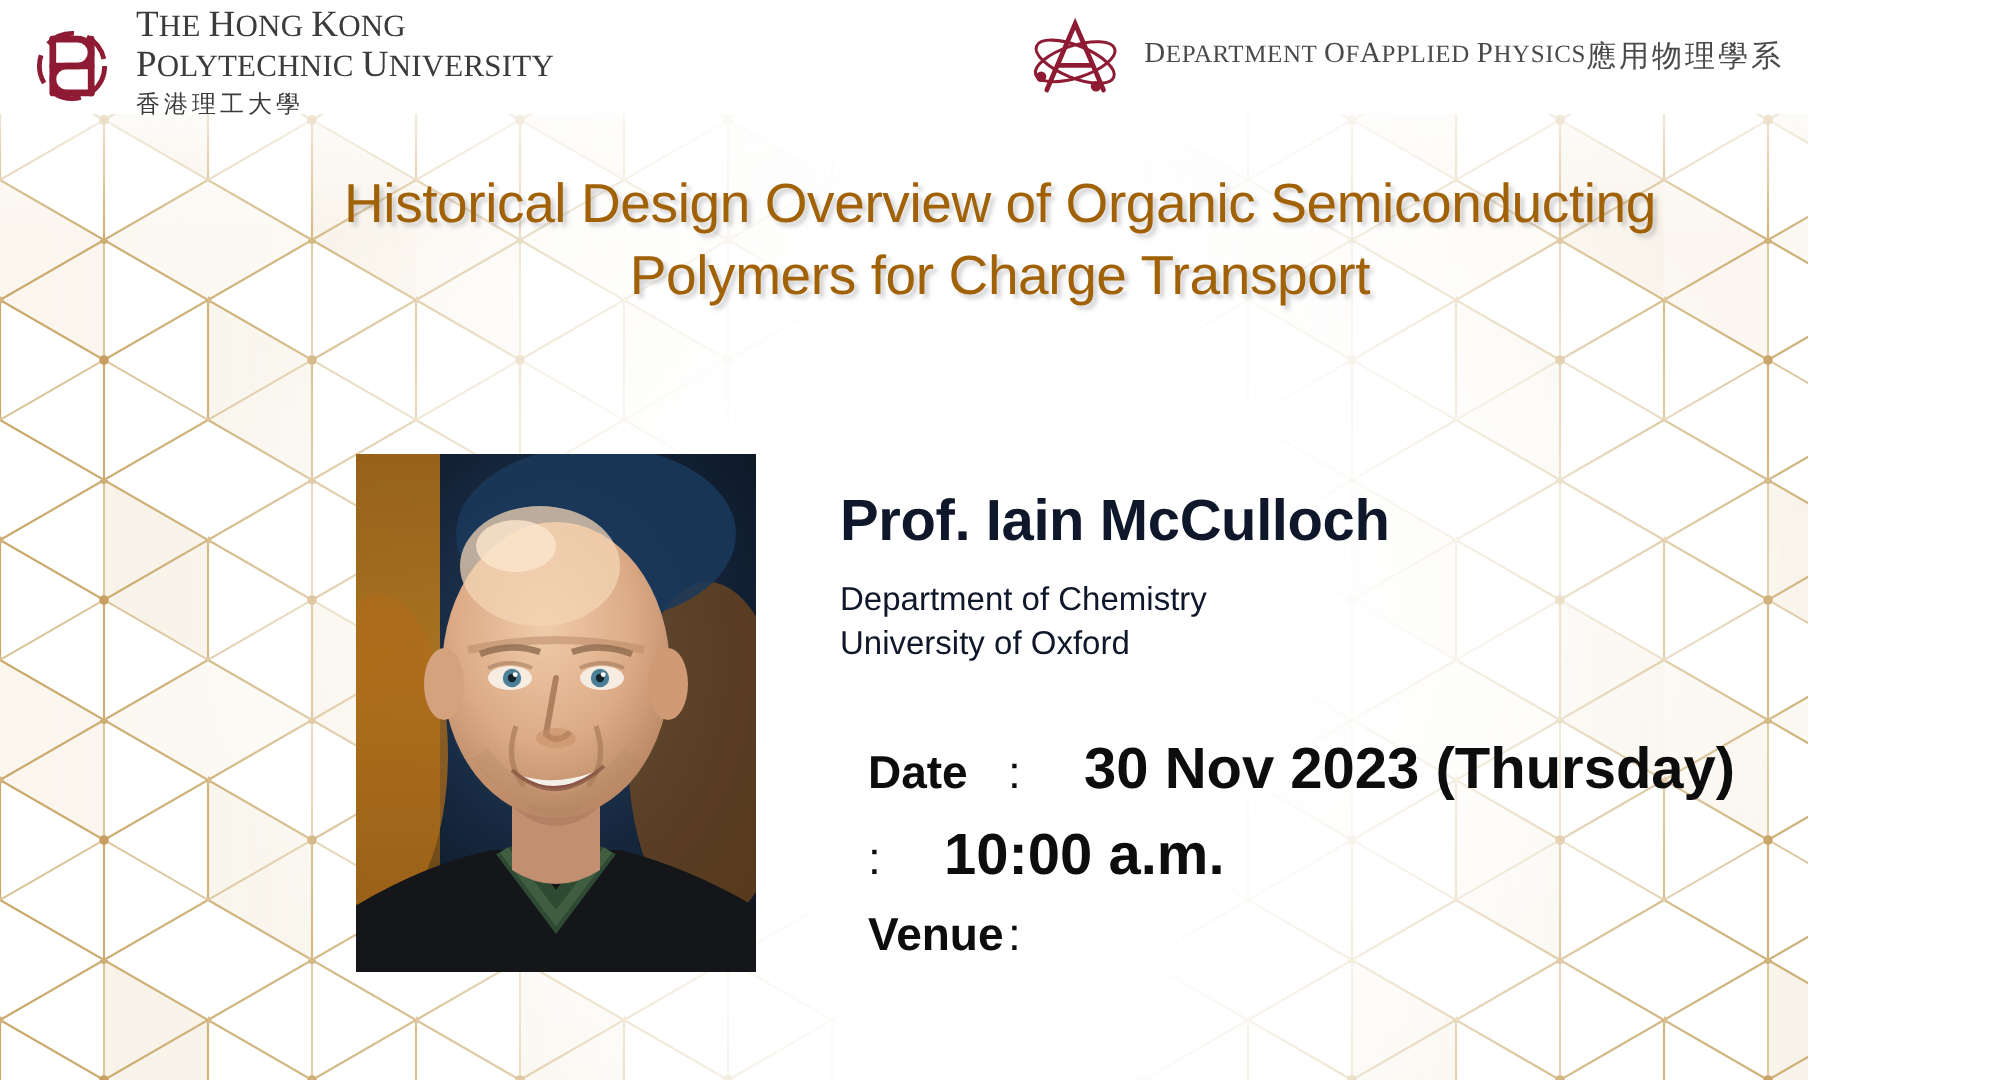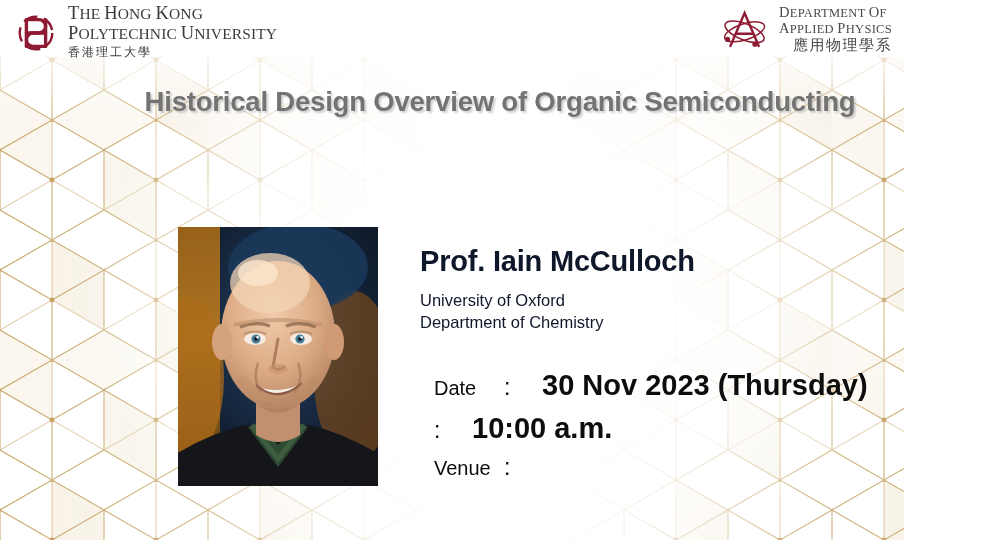--- a/index.html
+++ b/index.html
@@ -51,34 +51,34 @@
   .polyu-en .cap { font-size:18.5px; }
   .polyu-zh {
     font-size:12px; color:#3b3b3b; margin-top:1px; letter-spacing:2px;
     font-family:"DejaVu Sans", sans-serif;
   }
 
   .logo-right {
     position:absolute; top:4px; right:12px; display:flex; align-items:center; gap:7px; z-index:6;
   }
   .ap-mark { width:52px; height:48px; flex:0 0 52px; }
-  .ap-words { display:flex; flex-direction:column; line-height:1.12; }
+  .ap-words { display:flex; flex-direction:row; line-height:1.12; }
   .ap-en {
     font-family:"Liberation Serif", serif;
     font-size:12.5px; color:#4a4a4a; letter-spacing:.3px; white-space:nowrap;
   }
   .ap-en .cap { font-size:14.5px; }
   .ap-zh { font-size:15px; color:#4a4a4a; letter-spacing:1.5px; font-family:"DejaVu Sans", sans-serif; margin-top:1px;text-align:right; }
 
   
   .title {
     position:absolute; top:84px; left:50px; width:900px;
     text-align:center; z-index:4;
-    color:#737373;
-    font-size:27.5px; font-weight:bold; line-height:1.32;
+    color:#a16207;
+    font-size:27.5px; font-weight:normal; line-height:1.32;
     letter-spacing:-0.2px;
     text-shadow:2px 2px 2px rgba(120,120,130,0.35);
   }
 
   
   .photo-frame {
     position:absolute; left:178px; top:227px; width:200px; height:259px;
     z-index:4; overflow:hidden; background:#16140f;
   }
   .photo-svg { width:200px; height:259px; display:block; }
@@ -92,21 +92,21 @@
     margin-bottom:12px;
   }
   .speaker-affil { font-size:16.5px; line-height:1.33; font-weight:normal; }
 
   
   .details {
     position:absolute; left:434px; top:364px; z-index:4; color:#0d0d0d;
   }
   .detail-row { display:flex; align-items:baseline; line-height:1.48; }
   .detail-label {
-    font-size:20px; font-weight:normal; width:70px; display:inline-block;
+    font-size:23px; font-weight:bold; width:70px; display:inline-block;
   }
   .detail-colon { font-size:23px; font-weight:normal; width:14px; display:inline-block; }
   .detail-value { font-size:29px; font-weight:bold;margin-left:24px; }
 </style>
 </head>
 <body>
 
 <div id="poster">
 
   <div class="bg-layer">
@@ -214,20 +214,21 @@
       </div>
       <div class="ap-en">
         <span class="cap">A</span>PPLIED <span class="cap">P</span>HYSICS
       </div>
       <div class="ap-zh">應用物理學系</div>
     </div>
   </div>
 
   <div class="title">
     <div>Historical Design Overview of Organic Semiconducting</div>
+    <div>Polymers for Charge Transport</div>
   </div>
 
   <div class="photo-frame">
     <svg class="photo-svg" viewBox="0 0 200 259">
       <defs>
         <radialGradient id="bgBlur" cx="50%" cy="40%" r="85%">
           <stop offset="0%" stop-color="#2a4a6e"></stop>
           <stop offset="55%" stop-color="#14233a"></stop>
           <stop offset="100%" stop-color="#0c1018"></stop>
         </radialGradient>
@@ -298,22 +299,22 @@
         <path d="M78 158 Q100 178 124 156" fill="none" stroke="#8a5b46" stroke-width="2" opacity="0.8"></path>
         <path d="M86 176 Q100 182 114 175" fill="none" stroke="#b5866380" stroke-width="3"></path>
 
         <path d="M62 150 Q100 200 138 150" fill="none" stroke="#b5866340" stroke-width="10"></path>
       </g>
     </svg>
   </div>
 
   <div class="speaker">
     <div class="speaker-name">Prof. Iain McCulloch</div>
+    <div class="speaker-affil">Department of Chemistry</div>
     <div class="speaker-affil">University of Oxford</div>
-    <div class="speaker-affil">Department of Chemistry</div>
   </div>
 
   <div class="details">
     <div class="detail-row">
       <span class="detail-label">Date</span>
       <span class="detail-colon">:</span>
       <span class="detail-value">30 Nov 2023 (Thursday)</span>
     </div>
     <div class="detail-row">
       <span class="detail-colon">:</span>

